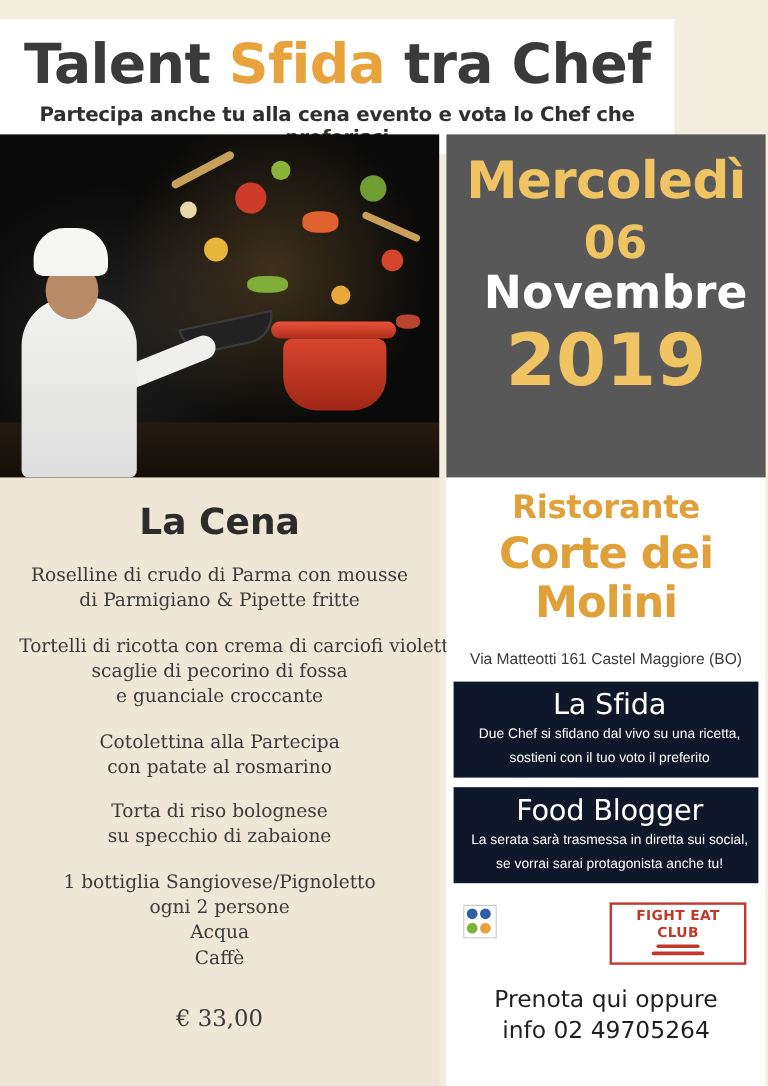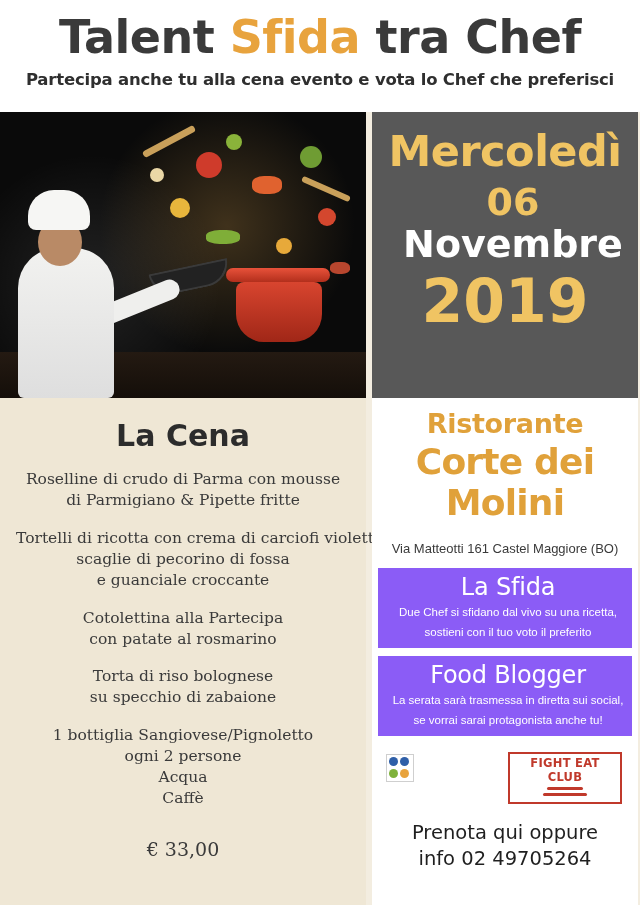--- a/index.html
+++ b/index.html
@@ -17,22 +17,22 @@
     position: relative;
     width: 640px;
     height: 905px;
     background: #f3ede0;
     overflow: hidden;
   }
 
   
   .header {
     position: absolute;
-    top: 0; left: 0;
-    width: 640px;
+    top: 16px; left: 0;
+    width: 562px;
     height: 112px;
     background: #ffffff;
     text-align: center;
   }
   .title {
     margin: 0;
     padding-top: 14px;
     font-family: "DejaVu Sans", sans-serif;
     font-size: 46px;
     font-weight: bold;
@@ -252,21 +252,21 @@
     letter-spacing: -0.8px;
   }
   .venue-address {
     margin: 12px;
     padding-top: 6px;
     font-size: 13px;
     color: #3a3a3a;
   }
   .grey-box {
     margin: 8px 6px 0 6px;
-    background: #8b5cf6;
+    background: #0f172a;
     color: #ffffff;
     padding: 5px 0 8px 6px;
   }
   .grey-box h3 {
     margin: 0;
     font-family: "DejaVu Sans", sans-serif;
     font-size: 24px;
     font-weight: normal;
     letter-spacing: -0.2px;
   }

